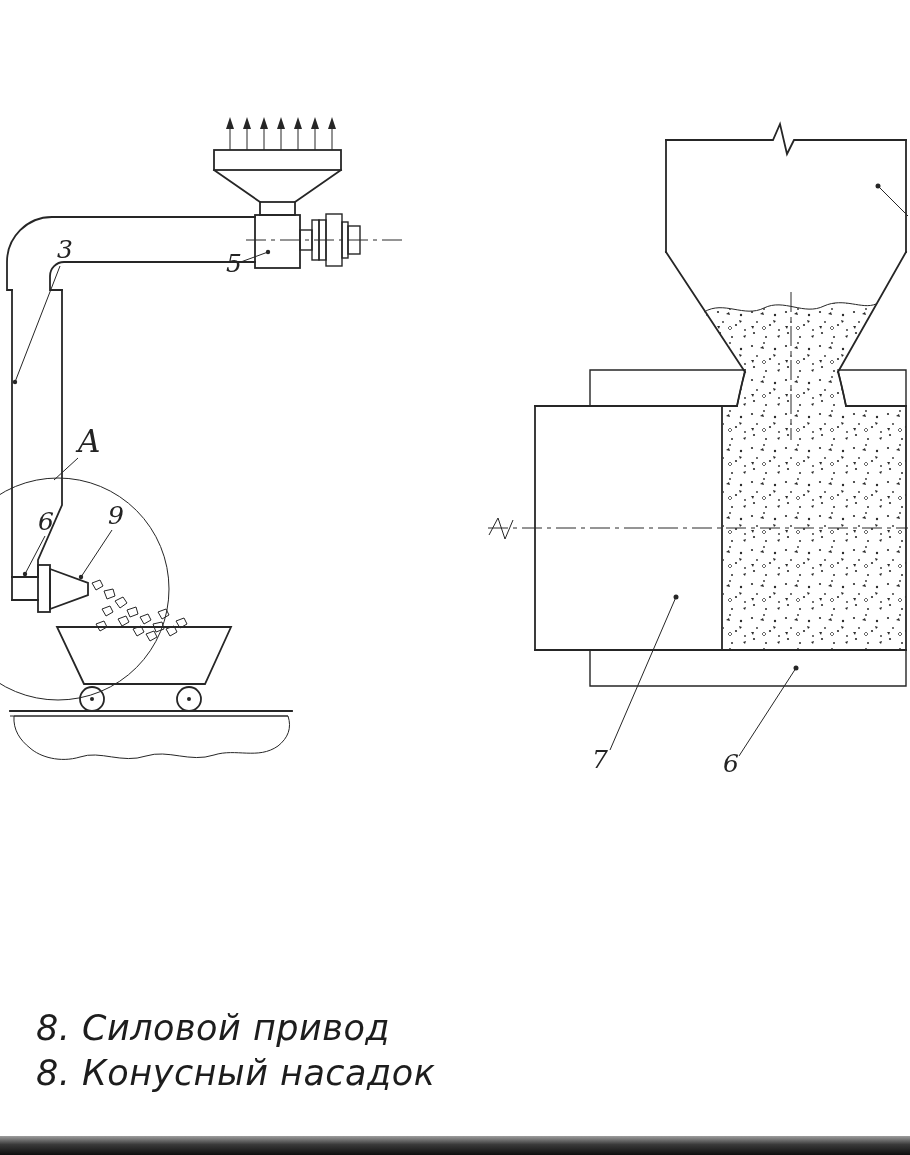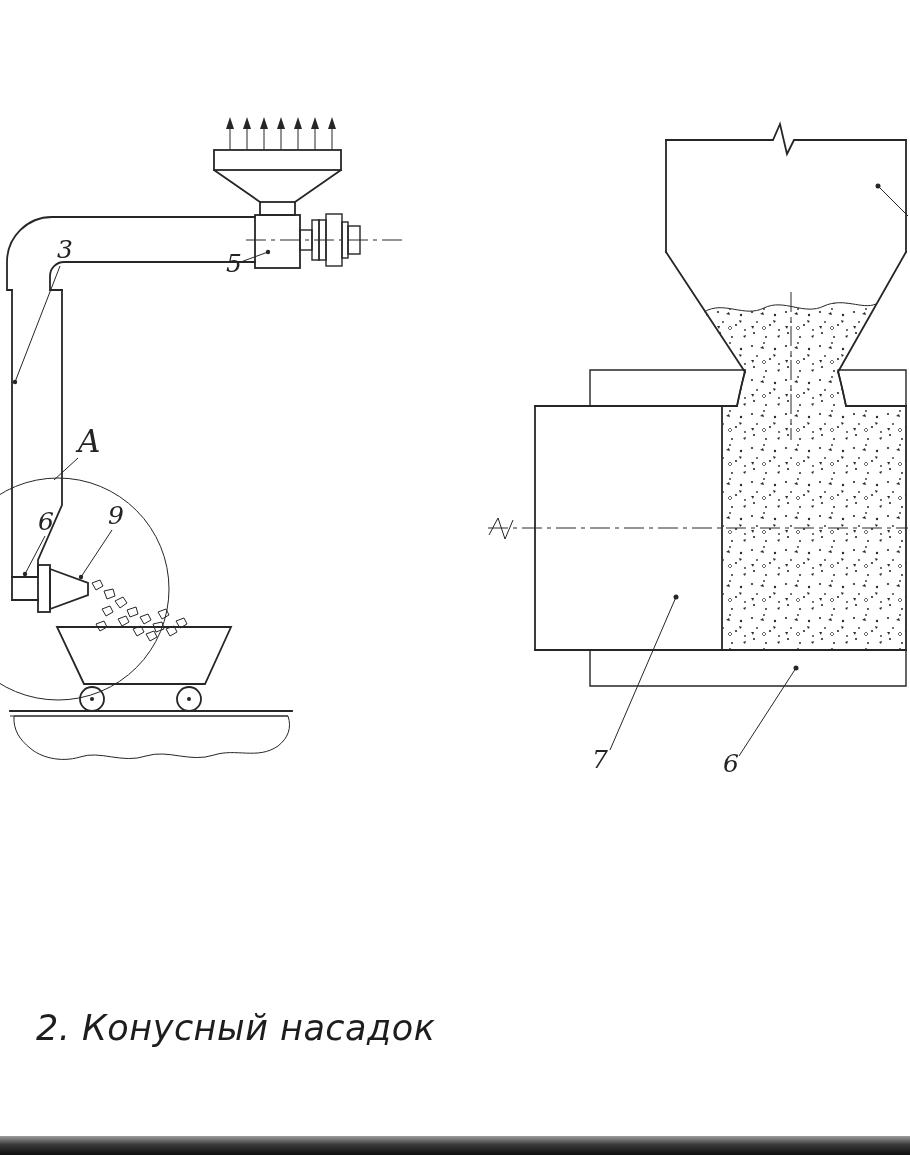--- a/index.html
+++ b/index.html
@@ -193,18 +193,19 @@
       <path class="thin" d="M739,756 L796,668"></path>
           <circle class="dot" cx="796" cy="668" r="2.5"></circle>
     </g>
 
     <text class="num" x="592" y="768">7</text>
     <text class="num" x="723" y="772">6</text>
   </g>
 </svg>
 
   <div class="legend">
-    <div>2. Конусный насадок</div>
+    <div>8. Силовой привод</div>
+    <div>8. Конусный насадок</div>
   </div>
 
   <div class="scan-edge"></div>
 
 </div>
 
 </body></html>

